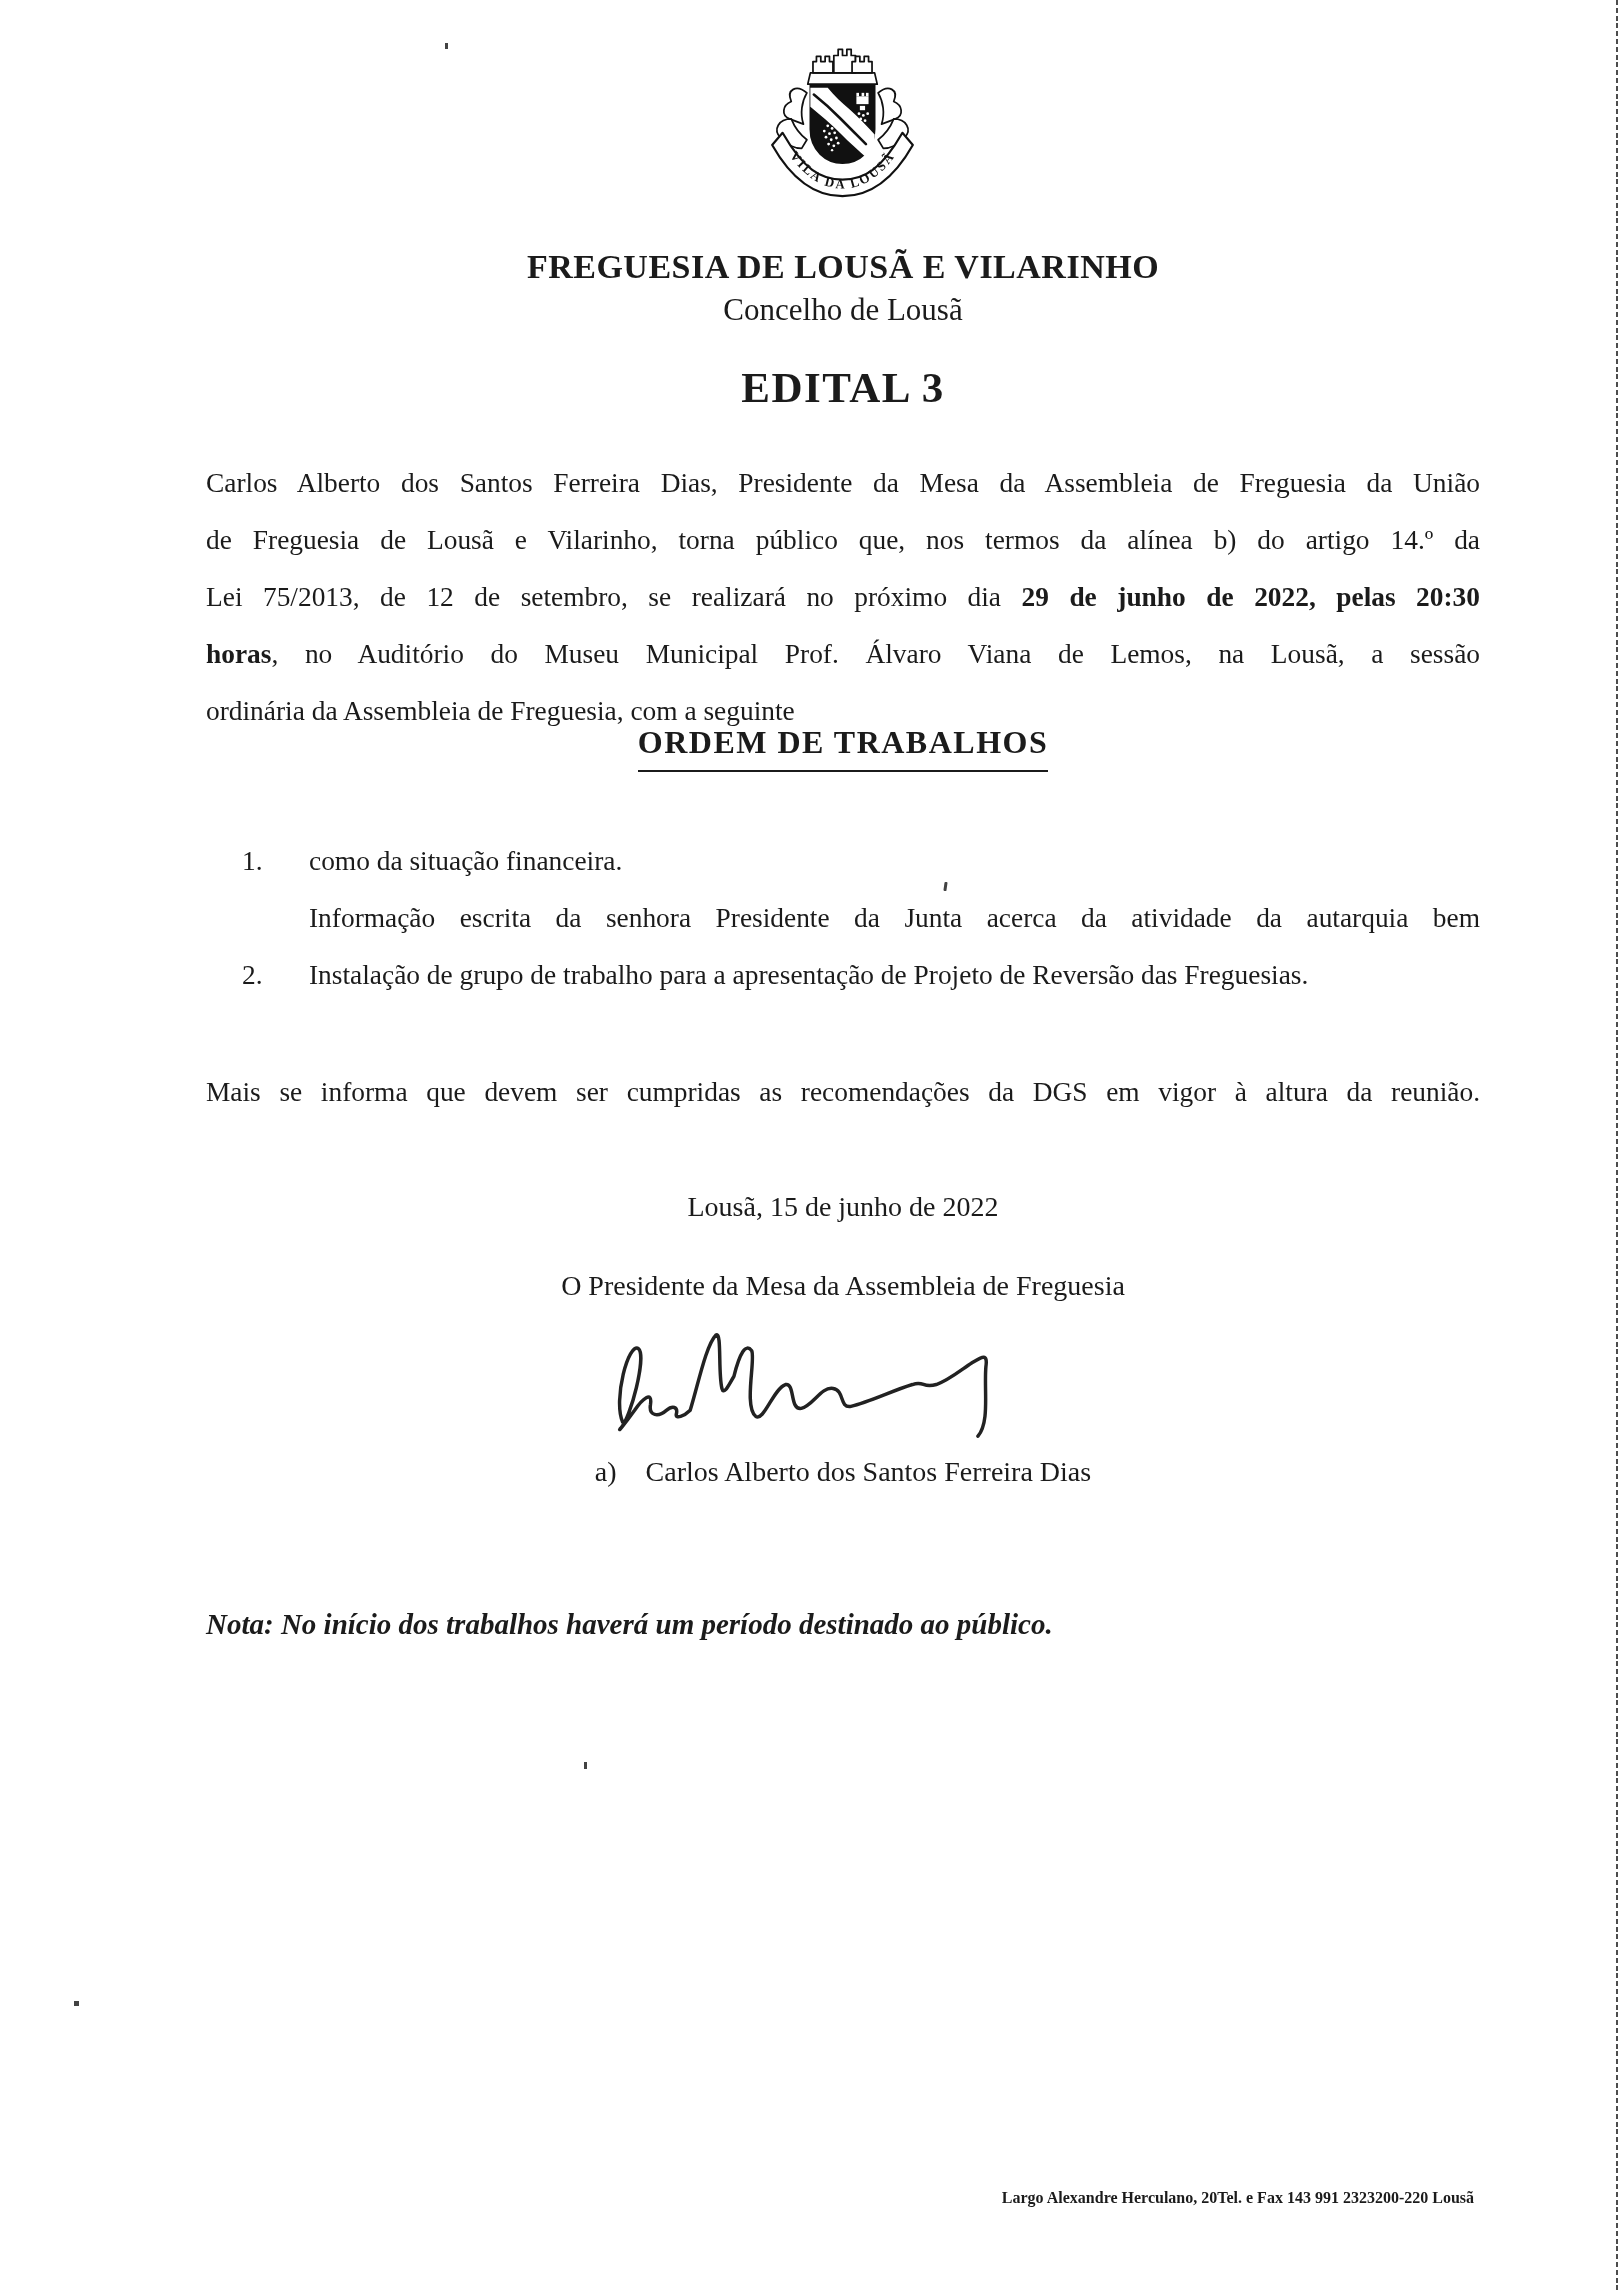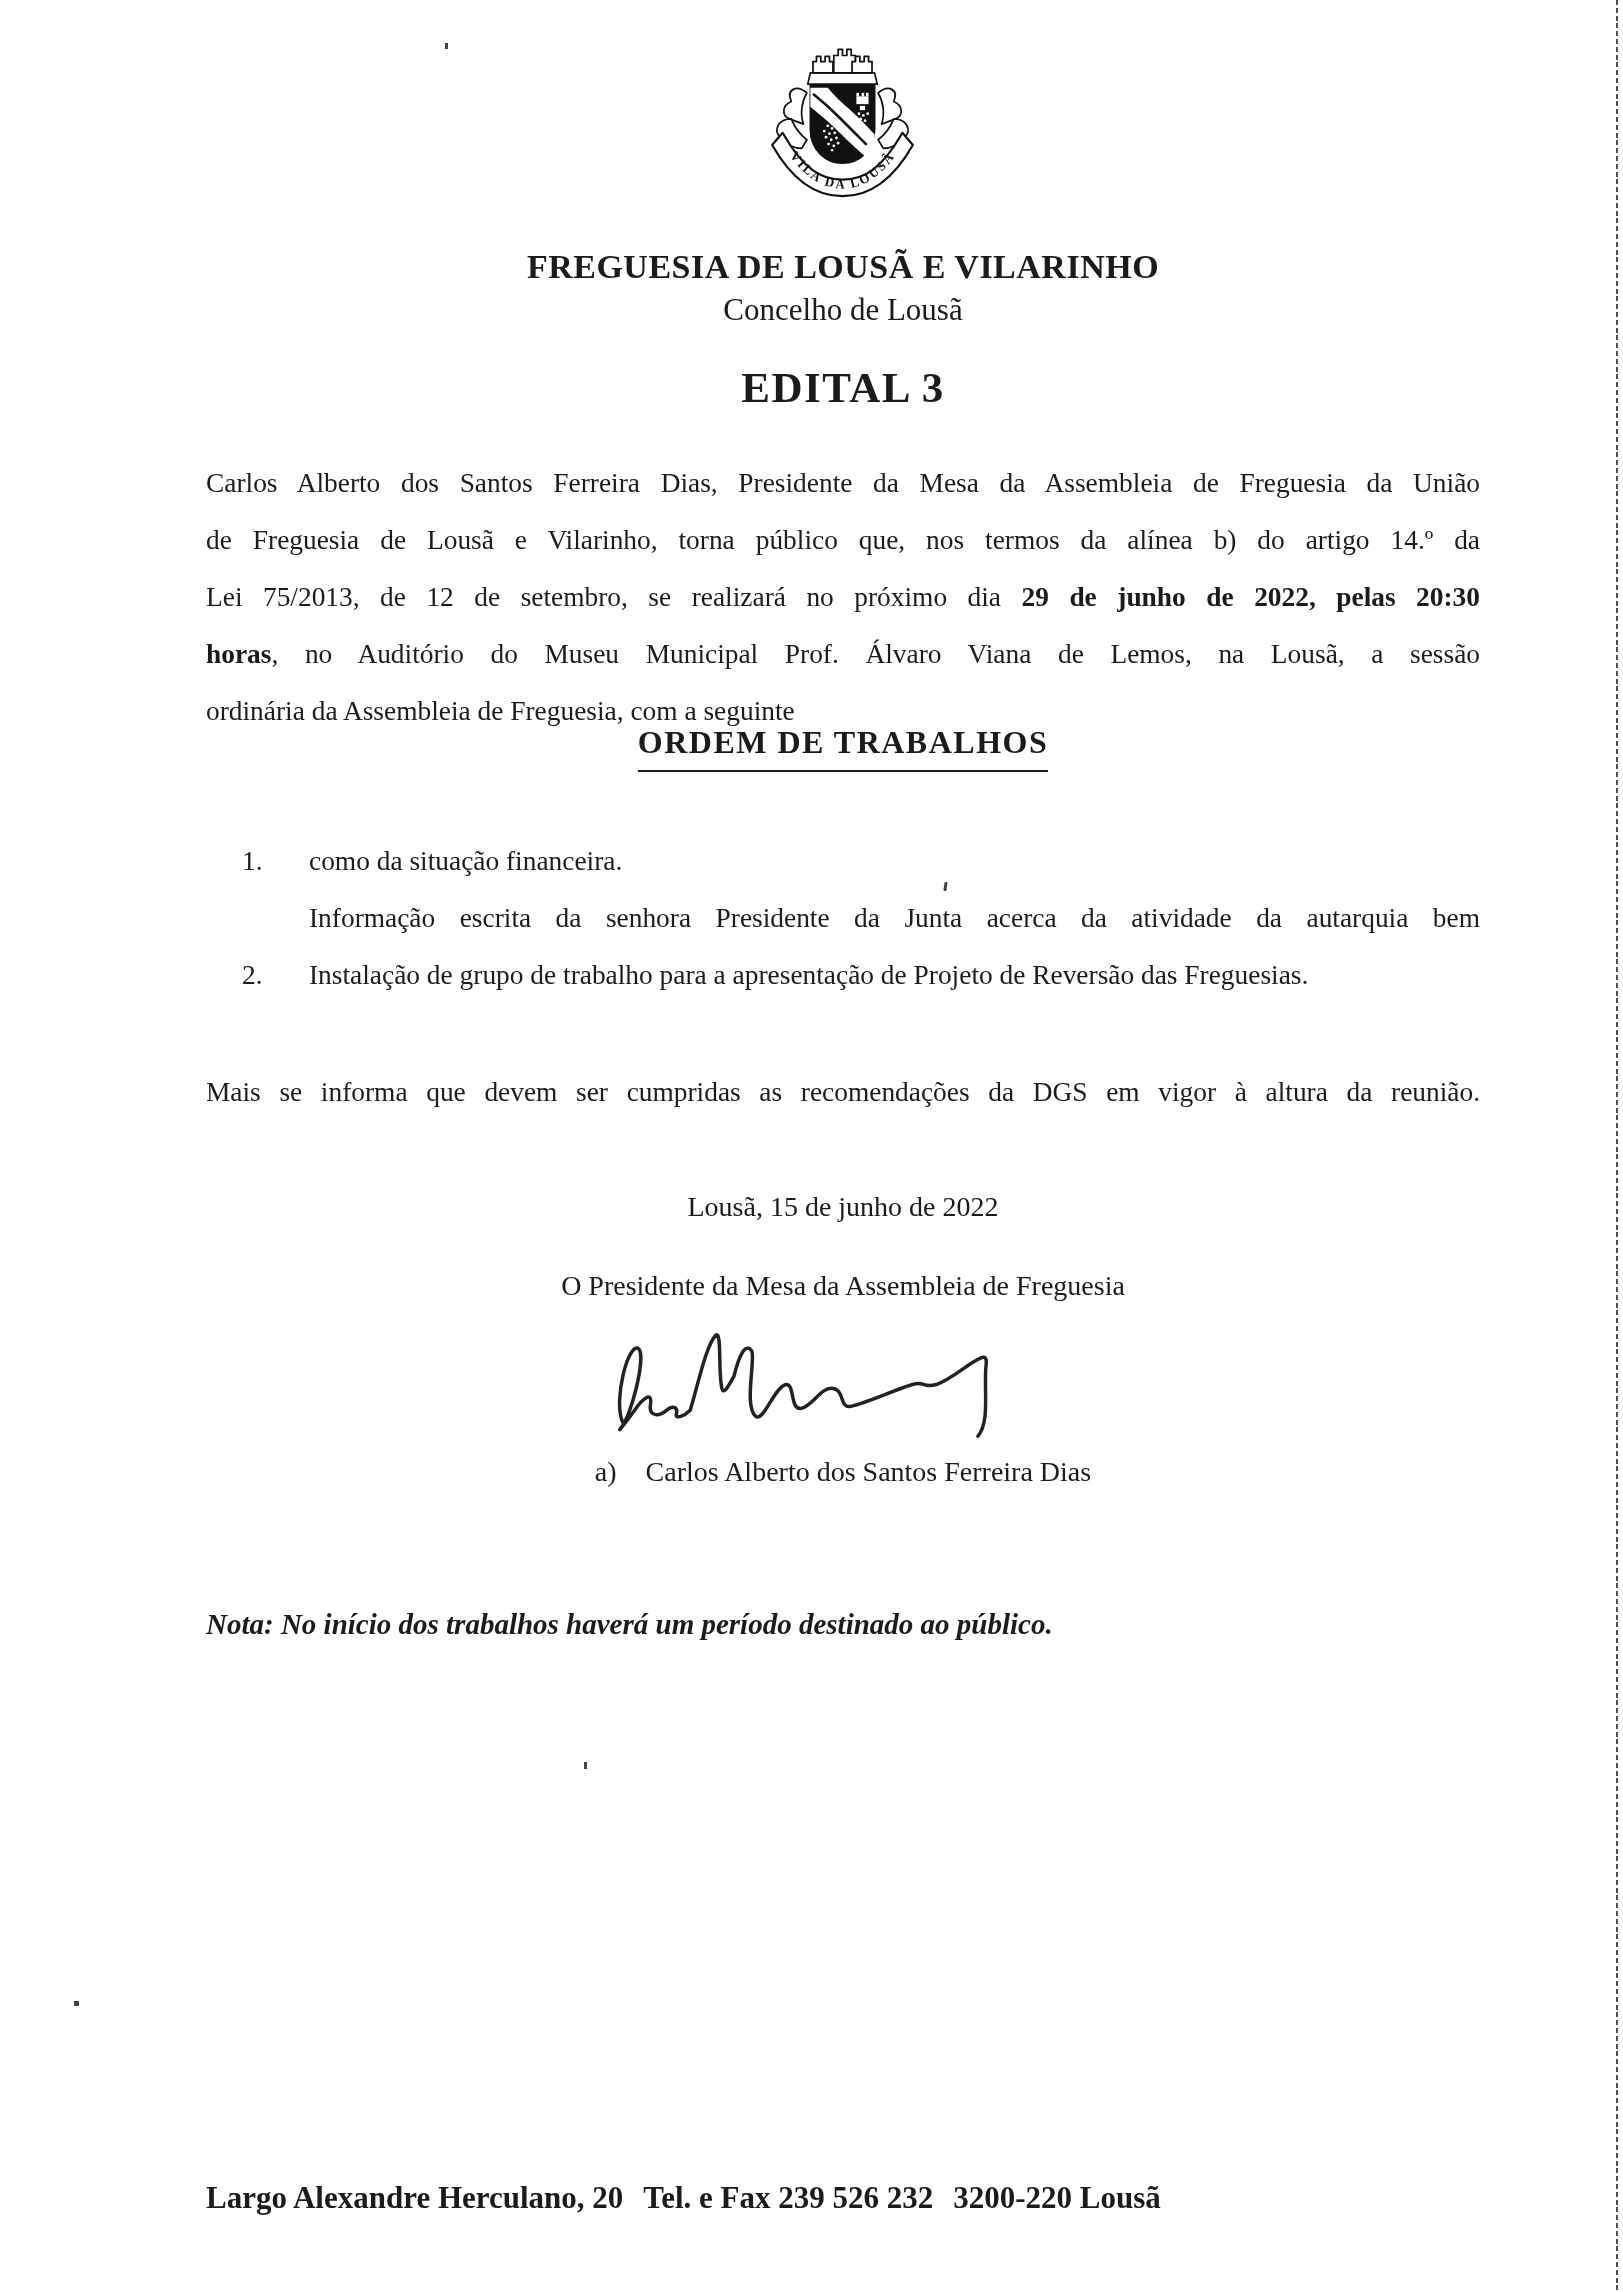--- a/index.html
+++ b/index.html
@@ -36,22 +36,22 @@
 
   .dgs-notice{top:1064px;font-size:27.4px;}
   .dateline{top:1178px;font-size:28px;line-height:57px;}
   .sig-title{top:1257px;font-size:28px;line-height:57px;}
   .signature{left:588px;top:1323px;width:510px;height:129px;}
   .sig-name{top:1443px;font-size:28px;line-height:57px;}
   .sig-label{display:inline-block;margin-right:29px;}
 
   .nota{top:1596px;font-weight:bold;font-style:italic;font-size:29px;line-height:57px;}
 
-  .footer{top:2180px;width:1268px;display:flex;justify-content:flex-start;
-          font-weight:bold;font-size:31px;line-height:35px;gap:20px;}
+  .footer{top:2180px;width:1268px;display:flex;justify-content:flex-end;
+          font-weight:bold;font-size:16px;line-height:35px;}
 
   
   .scan-line{left:1616px;top:0;width:2px;height:2293px;
     background:repeating-linear-gradient(to bottom,rgba(45,45,45,.85) 0 4.9px,transparent 4.9px 7.8px);}
   .dot{background:#222;opacity:.85;}
   .dot1{left:445px;top:43px;width:2.9px;height:5.9px;}
   .dot2{left:74px;top:2001px;width:4.9px;height:4.9px;}
   .dot3{left:584px;top:1762px;width:2.9px;height:6.9px;}
   .dot4{left:944px;top:882px;width:2.9px;height:8.8px;border-radius:1px;transform:rotate(8deg);}
 
@@ -172,18 +172,18 @@
   </svg>
 
   <div class="abs col center sig-name">
     <span class="sig-label">a)</span><span>Carlos Alberto dos Santos Ferreira Dias</span>
   </div>
 
   <div class="abs col nota">Nota: No início dos trabalhos haverá um período destinado ao público.</div>
 
   <div class="abs col footer">
     <span>Largo Alexandre Herculano, 20</span>
-    <span>Tel. e Fax 239 526 232</span>
+    <span>Tel. e Fax 143 991 232</span>
     <span>3200-220 Lousã</span>
   </div>
 
 </div>
 
 
 </body></html>

